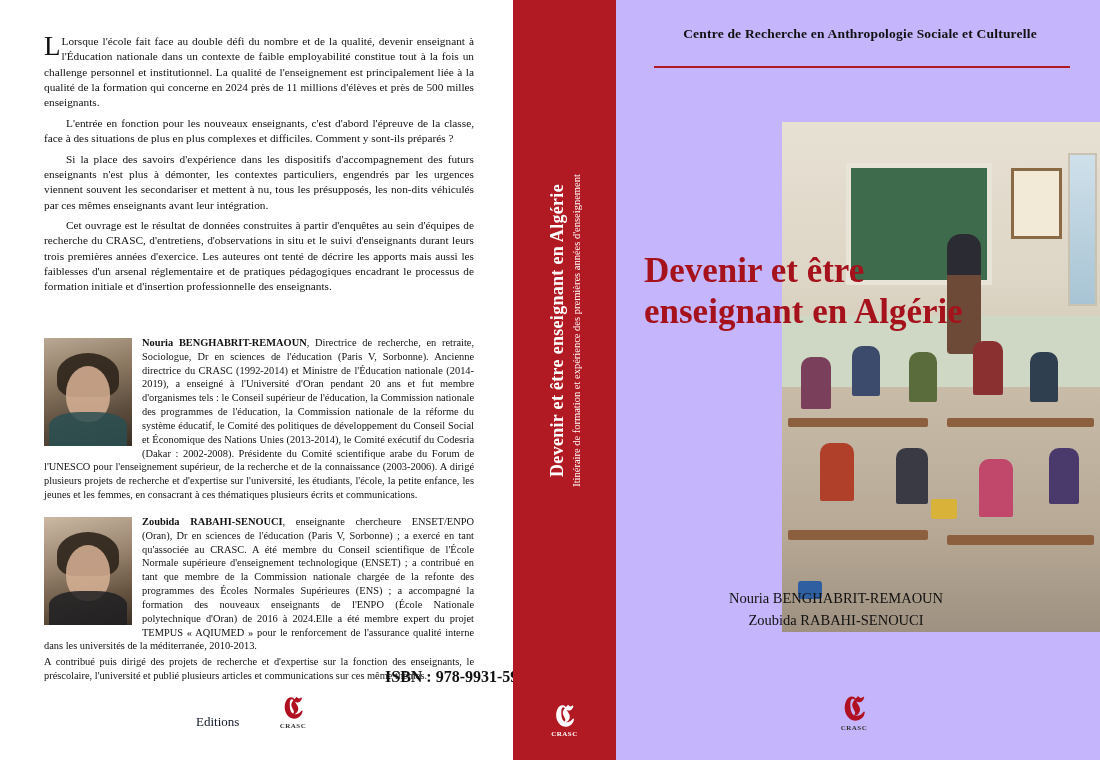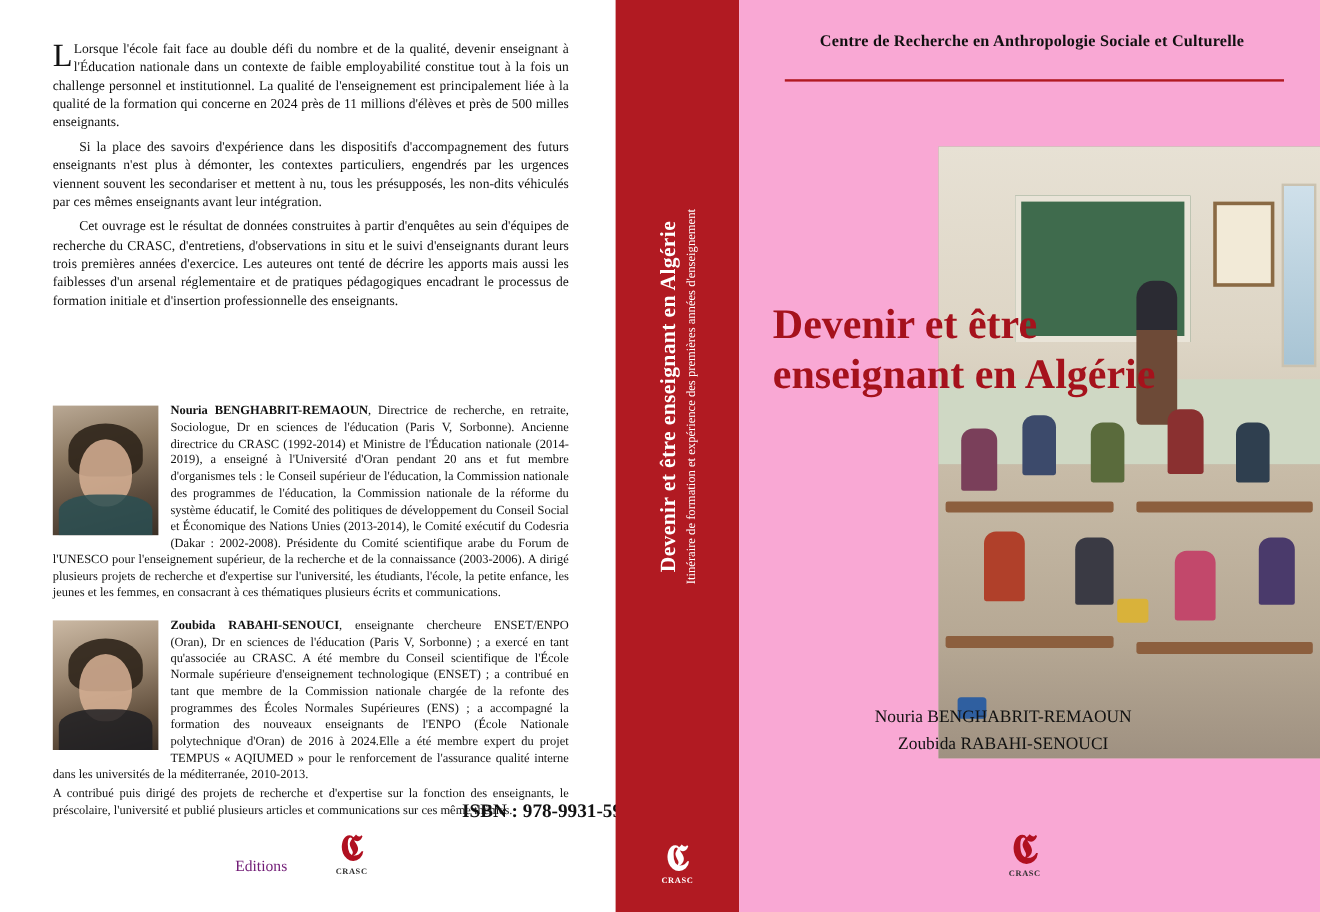--- a/index.html
+++ b/index.html
@@ -117,21 +117,21 @@
     text-align: right;
     font-size: 16px;
     font-weight: bold;
     color: #111;
   }
   .editions {
     position: absolute;
     left: 196px;
     top: 714px;
     font-size: 13px;
-    color: #701a75;
+    color: #0f172a;
   }
   .logo-back {
     position: absolute;
     left: 270px;
     top: 694px;
     width: 46px;
     text-align: center;
   }
   .logo-mark {
     font-family: "Liberation Serif", serif;
@@ -217,21 +217,21 @@
   .spine-logo .logo-mark { color: #ffffff; }
   .spine-logo .logo-word { color: #ffffff; }
 
   
   .front-cover {
     position: absolute;
     left: 616px;
     top: 0;
     width: 484px;
     height: 760px;
-    background: #f9a8d4;
+    background: #c4b5fd;
   }
   .publisher {
     position: absolute;
     left: 24px;
     top: 26px;
     width: 440px;
     text-align: center;
     font-size: 13.5px;
     font-weight: bold;
     color: #111;
@@ -335,20 +335,21 @@
 </style>
 </head>
 <body>
 
 <div class="page">
 
   <div class="back-cover">
 
     <div class="blurb">
       <p class="first"><span class="dropcap">L</span><span>Lorsque l'école fait face au double défi du nombre et de la qualité, devenir enseignant à l'Éducation nationale dans un contexte de faible employabilité constitue tout à la fois un challenge personnel et institutionnel. La qualité de l'enseignement est principalement liée à la qualité de la formation qui concerne en 2024 près de 11 millions d'élèves et près de 500 milles enseignants.</span></p>
+      <p>L'entrée en fonction pour les nouveaux enseignants, c'est d'abord l'épreuve de la classe, face à des situations de plus en plus complexes et difficiles. Comment y sont-ils préparés ?</p>
       <p>Si la place des savoirs d'expérience dans les dispositifs d'accompagnement des futurs enseignants n'est plus à démonter, les contextes particuliers, engendrés par les urgences viennent souvent les secondariser et mettent à nu, tous les présupposés, les non-dits véhiculés par ces mêmes enseignants avant leur intégration.</p>
       <p>Cet ouvrage est le résultat de données construites à partir d'enquêtes au sein d'équipes de recherche du CRASC, d'entretiens, d'observations in situ et le suivi d'enseignants durant leurs trois premières années d'exercice. Les auteures ont tenté de décrire les apports mais aussi les faiblesses d'un arsenal réglementaire et de pratiques pédagogiques encadrant le processus de formation initiale et d'insertion professionnelle des enseignants.</p>
     </div>
 
     <div class="author-block one">
       <div class="author-photo p1">
         <div class="hair"></div>
         <div class="face"></div>
         <div class="body"></div>
       </div>

